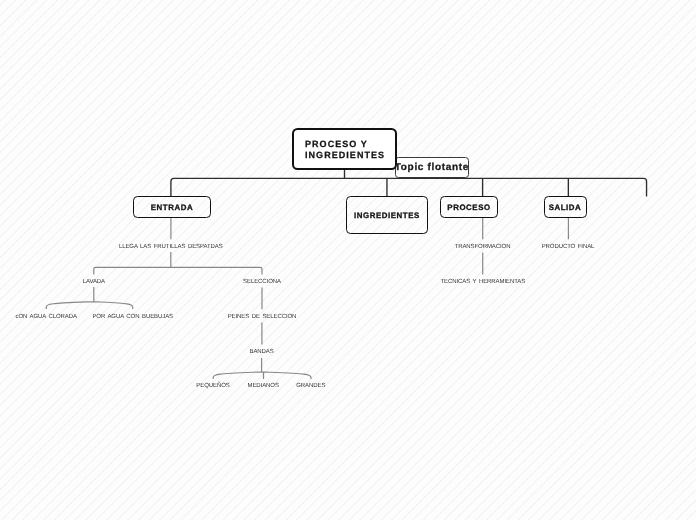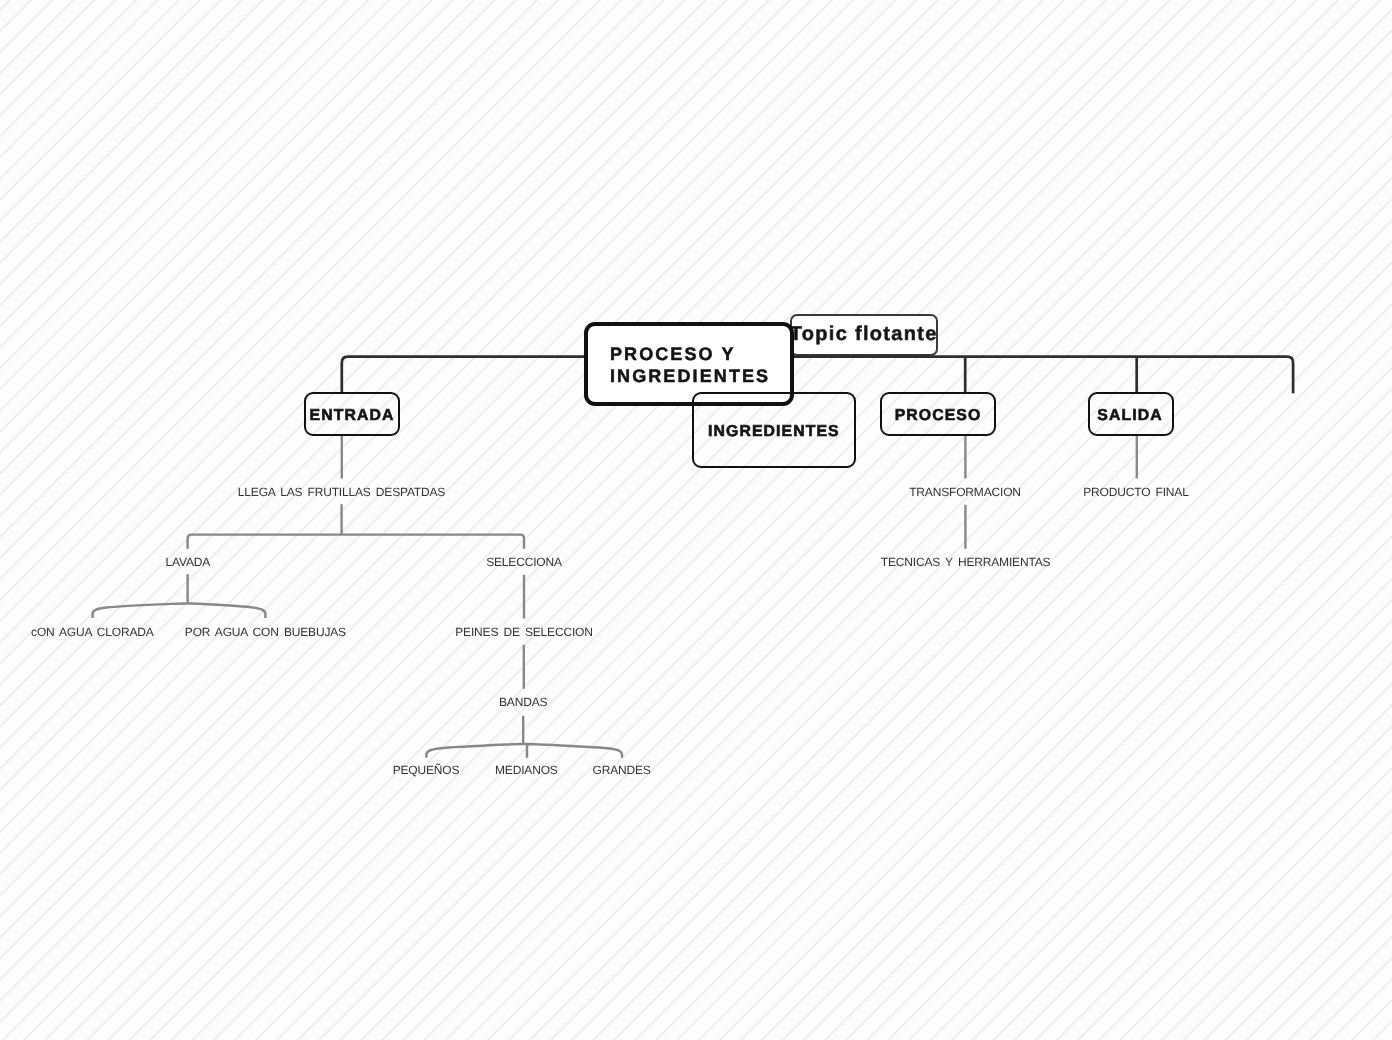--- a/index.html
+++ b/index.html
@@ -8,21 +8,21 @@
 
 #canvas{position:relative;width:696px;height:520px;overflow:hidden;background-color:#fdfdfd;filter:blur(0px);}
 svg.bgpattern{position:absolute;left:0;top:0;width:696px;height:520px;}
 svg.links{position:absolute;left:0;top:0;width:696px;height:520px;overflow:visible;z-index:2;}
 svg.links path{fill:none;}
 svg.links path.root{stroke:#2e2e2e;stroke-width:1.35;}
 svg.links path.sub{stroke:#888888;stroke-width:1.2;}
 .node{position:absolute;z-index:3;box-sizing:border-box;background:transparent;border:1.4px solid #111111;border-radius:4.5px;
  display:flex;flex-direction:column;align-items:center;justify-content:center;
  font-weight:700;color:#141414;text-align:center;letter-spacing:0.55px;white-space:nowrap;}
-.node.root{background:#ffffff;-webkit-text-stroke:0.25px #111111;font-size:9px;line-height:11.2px;align-items:flex-start;padding-left:11.2px;padding-top:3px;border-radius:5.5px;border-width:2px;letter-spacing:1.05px;margin-top:33px;}
+.node.root{background:#ffffff;-webkit-text-stroke:0.25px #111111;font-size:9px;line-height:11.2px;align-items:flex-start;padding-left:11.2px;padding-top:3px;border-radius:5.5px;border-width:2px;letter-spacing:1.05px;}
 .node.branch{font-size:7.9px;padding-top:1.5px;-webkit-text-stroke:0.3px #111111;}
 .node.float{background:#ffffff;-webkit-text-stroke:0.3px #2b2b2b;font-size:10px;letter-spacing:0.66px;z-index:1;border-radius:3.5px;border-color:#3a3a3a;}
 .lbl{position:absolute;transform:translate(-50%,-50%);color:#333333;font-weight:400;font-size:6px;
  letter-spacing:-0.085px;word-spacing:1px;white-space:nowrap;text-align:center;}
 </style>
 </head>
 <body>
 
 <div id="canvas">
 <svg class="bgpattern" width="696" height="520">
@@ -47,21 +47,21 @@
 <path class="sub" d="M 482.70 252.40 L 482.70 274.40"></path>
 <path class="sub" d="M 568.40 217.60 L 568.40 239.20"></path>
 </svg>
 <div class="node root" style="left:291.8px;top:127.8px;width:105.4px;height:42.2px">
       <span>PROCESO Y</span>
       <span>INGREDIENTES</span>
     </div>
 <div class="node float" style="left:394.8px;top:157.4px;width:74.1px;height:20.6px">
       <span>Topic flotante</span>
     </div>
-<div class="node branch" style="left:152px;top:196px;width:48px;height:21.6px">
+<div class="node branch" style="left:133px;top:196px;width:78px;height:21.6px">
       <span>ENTRADA</span>
     </div>
 <div class="node branch" style="left:345.7px;top:196px;width:82.5px;height:38px">
       <span>INGREDIENTES</span>
     </div>
 <div class="node branch" style="left:440px;top:196px;width:58px;height:22px">
       <span>PROCESO</span>
     </div>
 <div class="node branch" style="left:543.5px;top:196px;width:43px;height:21.6px">
       <span>SALIDA</span>

